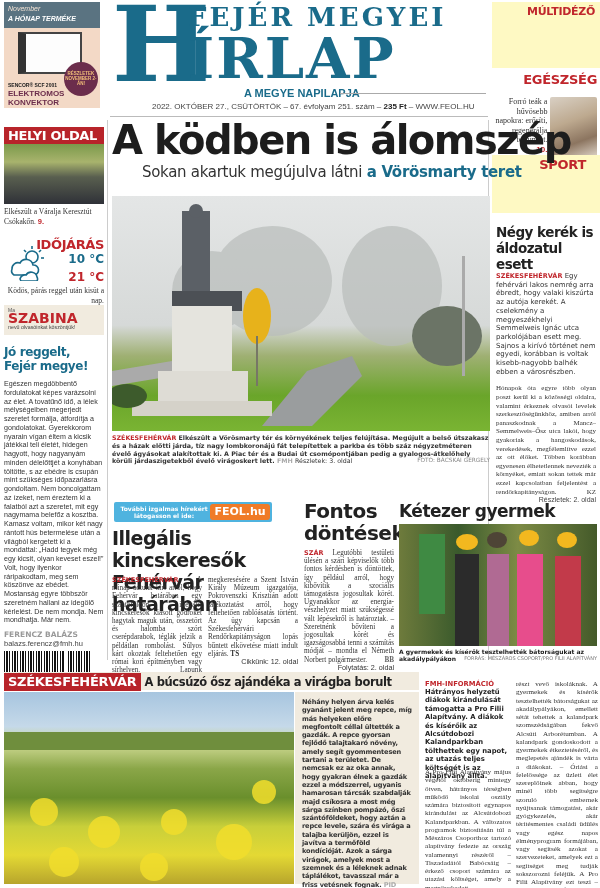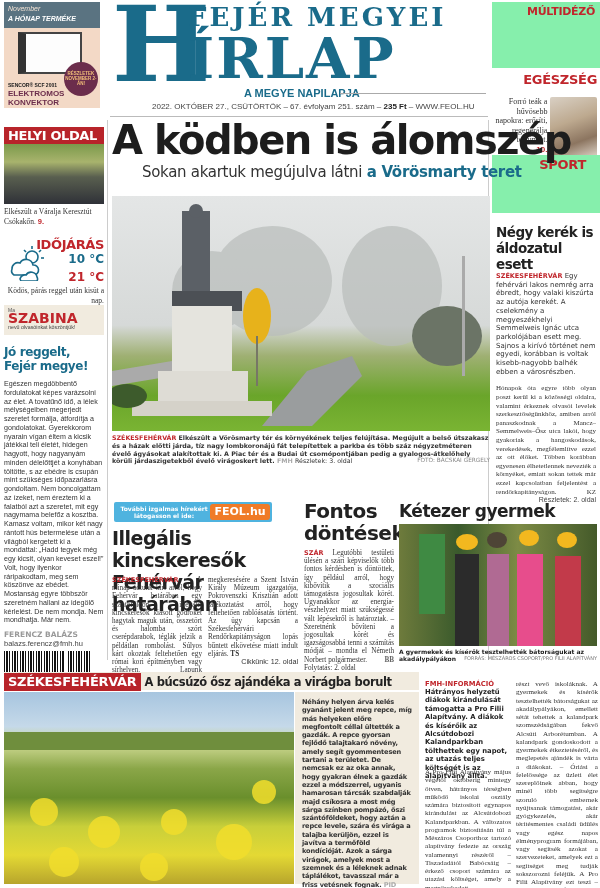--- a/index.html
+++ b/index.html
@@ -18,21 +18,21 @@
 .mast-h{left:112px;top:0;font-size:104px;line-height:90px;color:#1a6b8a;font-family:"DejaVu Serif",serif;font-weight:bold;letter-spacing:-4px}
 .mast-top{left:188px;top:4px;font-size:26px;line-height:26px;color:#1a6b8a;font-family:"DejaVu Serif",serif;font-weight:bold;letter-spacing:3px}
 .mast-bottom{left:188px;top:30px;font-size:56px;line-height:56px;color:#1a6b8a;font-family:"DejaVu Serif",serif;font-weight:bold;letter-spacing:2px}
 .mast-sub{left:244px;top:87px;font-size:11px;font-weight:bold;color:#1a6b8a;font-family:"Liberation Sans",sans-serif}
 .mast-line{left:340px;top:93px;width:146px;height:1px;background:#aaa}
 .mast-date{left:152px;top:102px;font-size:8px;color:#444;font-family:"Liberation Sans",sans-serif}
 .mast-date b{color:#222}
 .top-rule{left:110px;top:116px;width:378px;height:1px;background:#bbb}
 
 .rcol{left:492px;width:108px}
-.box-beige{background:#86efac}
+.box-beige{background:#fef9c3}
 .sec-title{font-family:"DejaVu Sans",sans-serif;font-weight:bold;color:#c0262c;text-align:right;font-size:11px;letter-spacing:-.3px}
 .rtext{font-size:8px;line-height:9.6px;text-align:right;color:#333}
 .pg{color:#c0262c;font-weight:bold;font-family:"Liberation Sans",sans-serif}
 .face{width:48px;height:62px;background:linear-gradient(160deg,#d9d0c4 0%,#bda98f 40%,#8c7560 70%,#e6ddd2 100%);border-radius:2px}
 .hline{font-family:"DejaVu Sans",sans-serif;font-weight:bold;color:#222;letter-spacing:-.5px}
 .body-sm{font-size:7.6px;line-height:9.2px;text-align:justify;color:#333}
 .loc{color:#c0262c;font-weight:bold;font-family:"DejaVu Sans",sans-serif;font-size:6.5px}
 
 .lcol{left:4px;width:100px}
 .helyi{background:#b8242a;color:#fff;font-family:"DejaVu Sans",sans-serif;font-weight:bold;font-size:13px;padding:1px 4px;letter-spacing:-.4px}
@@ -212,21 +212,21 @@
   <span>A minap adtunk hírt arról, hogy Fehérvár határában egy szántóföldön illegális kincskeresők kiásott gödröket hagytak maguk után, összetört és halomba szórt cserépdarabok, téglák jelzik a példátlan rombolást. Súlyos kárt okoztak feltehetően egy római kori építményben vagy sírhelyen. Lapunk megkeresésére a Szent István Király Múzeum igazgatója, Pokrovenszki Krisztián adott tájékoztatást arról, hogy feltehetően rablóásatás történt. Az ügy kapcsán a Székesfehérvári Rendőrkapitányságon lopás bűntett elkövetése miatt indult eljárás.</span>
   <b>TS</b>
   <div style="text-align:right;font-family:'Liberation Sans',sans-serif">Cikkünk: 12. oldal</div>
 </div>
 
 <div class="abs hline fontos-head" style="width:90px">Fontos döntések</div>
 <div class="abs fontos-body">
   <span class="loc">SZÁR</span>
   <span>Legutóbbi testületi ülésén a szári képviselők több fontos kérdésben is döntöttek, így például arról, hogy kibővítik a szociális támogatásra jogosultak körét. Ugyanakkor az energia-vészhelyzet miatt szükségessé vált lépésekről is határoztak. – Szeretnénk bővíteni a jogosultak körét és igazságosabbá tenni a számítás módját – mondta el Németh Norbert polgármester.</span>
   <b style="float:right;color:#666">BB</b>
-  <div style="text-align:left;font-family:Liberation Serif, serif;clear:both">Folytatás: 2. oldal</div>
+  <div style="text-align:right;font-family:Liberation Sans, sans-serif;clear:both">Folytatás: 2. oldal</div>
 </div>
 
 <div class="abs hline ketezer-head">Kétezer gyermek öröme</div>
 <div class="abs kids-photo">
   <svg width="198" height="122" viewBox="0 0 198 122">
     <g>
         <ellipse cx="68" cy="18" rx="11" ry="8" fill="#f3b81f"></ellipse>
         <rect x="56" y="30" width="24" height="92" fill="#2b2b2b"></rect>
     <ellipse cx="98" cy="16" rx="10" ry="8" fill="#4e4436"></ellipse>
         <rect x="88" y="30" width="22" height="92" fill="#b06a93"></rect>

